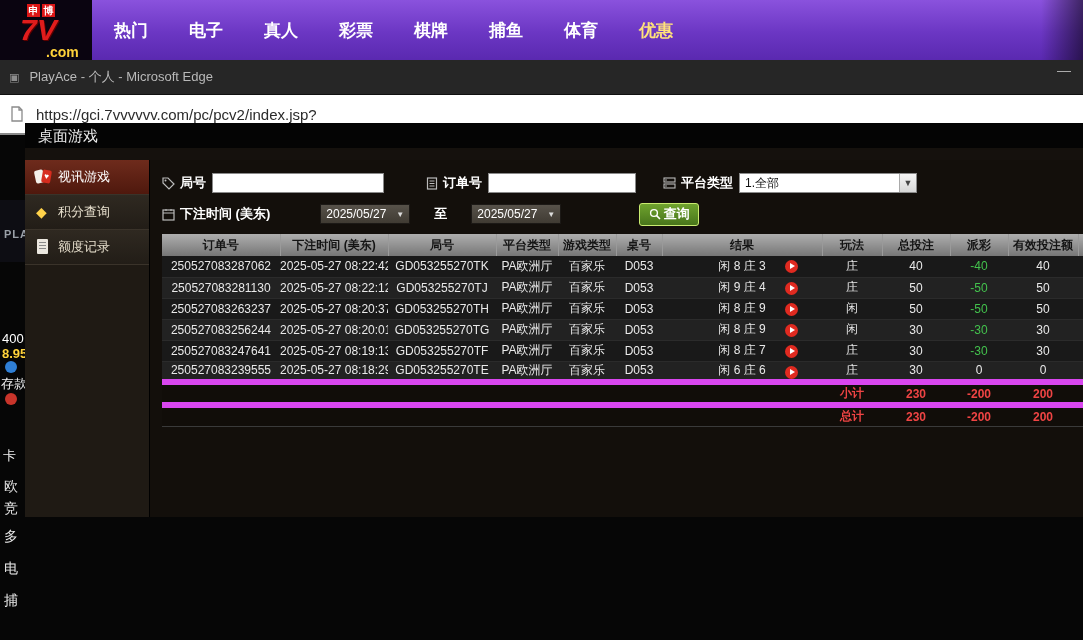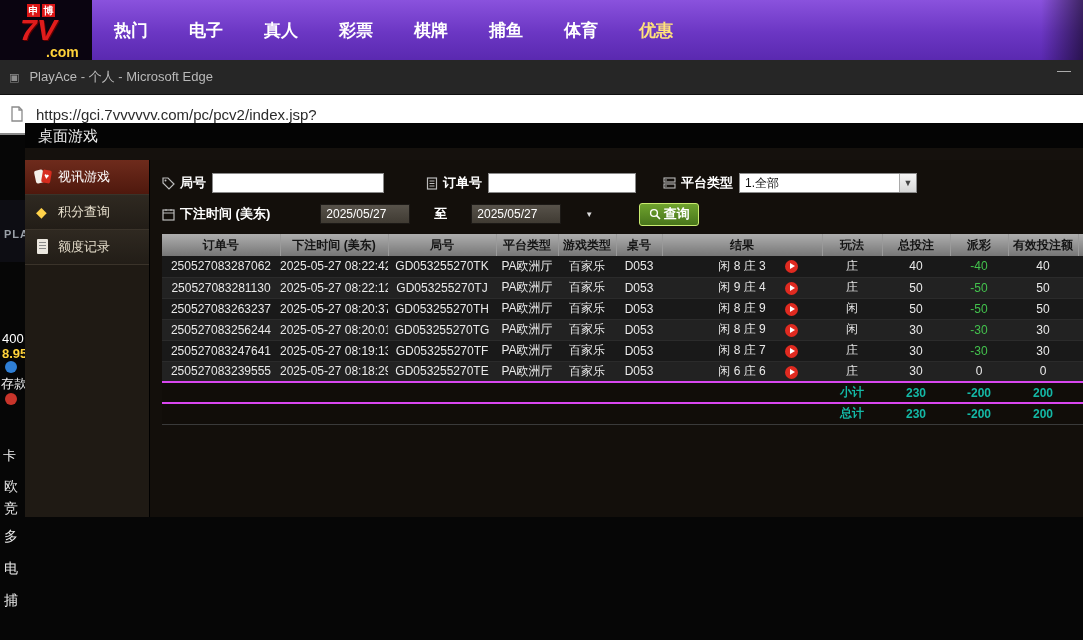--- a/index.html
+++ b/index.html
@@ -113,21 +113,21 @@
     padding:0 4px;margin-left:6px;}
   #round-input{width:172px;}
   #order-input{width:148px;}
   .fselect{width:178px;height:20px;background:#fff;border:1px solid #8a8a8a;display:flex;
     align-items:center;margin-left:6px;cursor:pointer;}
   .fselect .val{flex:1;font-size:12px;color:#111;padding-left:5px;}
   .fselect .arrow{width:17px;height:18px;background:linear-gradient(#f5f5f5,#d7d7d7);
     border-left:1px solid #aaa;color:#444;font-size:9px;line-height:18px;text-align:center;}
   .datebox{width:90px;height:20px;background:linear-gradient(#57524a,#403b33);
     border:1px solid #1c1916;color:#fff;font-size:12px;display:flex;align-items:center;
-    justify-content:flex-start;padding:0 5px;cursor:pointer;gap:48px;}
+    justify-content:space-between;padding:0 5px;cursor:pointer;}
   .datebox .arrow{font-size:8px;color:#ddd;}
   #to-label{color:#fff;font-size:13px;font-weight:bold;margin:0 24px;}
   #search-btn{width:60px;height:23px;margin-left:78px;
     background:linear-gradient(#6fa32e,#48751b);border:1px solid #c9ec70;border-radius:3px;
     color:#fff;font-size:13px;font-weight:bold;display:flex;align-items:center;
     justify-content:center;gap:3px;cursor:pointer;}
 
   
   #table-wrap{width:100%;overflow:hidden;}
   table{border-collapse:collapse;table-layout:fixed;width:976px;}
@@ -137,22 +137,22 @@
     border-bottom:1px solid #2b2b2b;white-space:nowrap;overflow:hidden;}
   tbody tr.data-row:nth-child(odd){background:#191919;}
   tbody tr.data-row:nth-child(even){background:#222222;}
   td.neg{color:#43c24d;}
   td.status{color:#5fc268;}
   td.result-cell{position:relative;}
   .play-icon{position:absolute;right:24px;top:4px;width:13px;height:13px;border-radius:50%;
     background:#e02a20;cursor:pointer;}
   .play-icon::after{content:"";position:absolute;left:5px;top:3px;
     border-left:5px solid #fff;border-top:3.5px solid transparent;border-bottom:3.5px solid transparent;}
-  tr.summary td{background:#110d09;color:#14b8a6;font-weight:bold;
-    border-top:2px solid #d946ef;border-bottom:1px solid #3a3a3a;}
+  tr.summary td{background:#110d09;color:#ef4444;font-weight:bold;
+    border-top:6px solid #d946ef;border-bottom:1px solid #3a3a3a;}
 </style>
 </head>
 <body>
 
 <div id="stage">
 
   <div id="topnav">
     <div id="logo">
       <div class="logo-boxes">
         <span class="logo-box">申</span>

